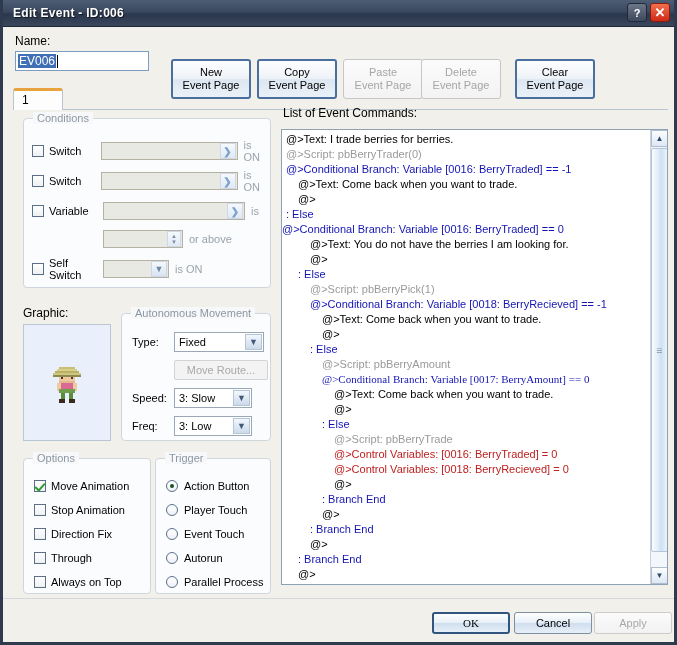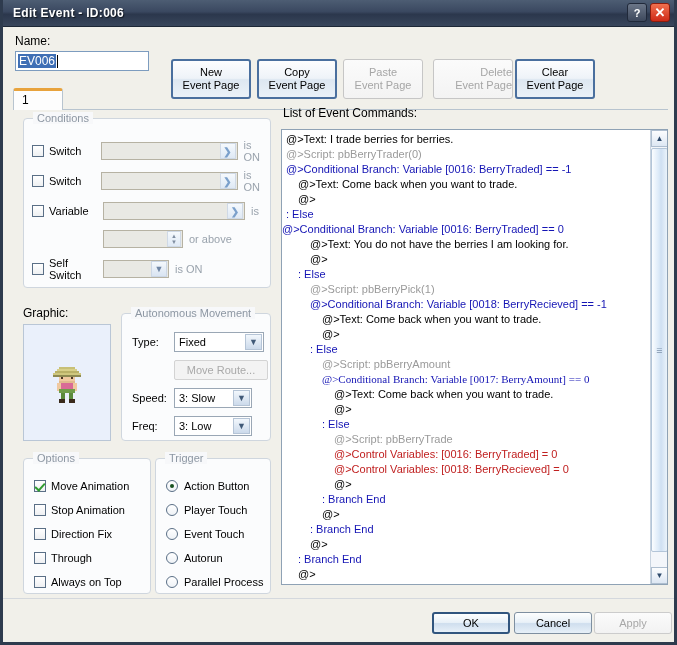--- a/index.html
+++ b/index.html
@@ -181,21 +181,21 @@
   }
   .sb-grip{color:#7e93ab;font-size:7px;line-height:3px;letter-spacing:0;}
   
   .sep{position:absolute;left:0;top:598px;width:671px;height:1px;background:#d4d8dd;}
   .bbtn{
     position:absolute;top:612px;width:78px;height:22px;box-sizing:border-box;
     border:1px solid #7e8fa0;border-radius:3px;font-size:11px;
     background:linear-gradient(to bottom,#fdfefe 0%,#e9f1f8 47%,#cfdeee 53%,#e7f0f8 100%);
     display:flex;align-items:center;justify-content:center;
   }
-  .bbtn.primary{border:2px solid #31557e;}
+  .bbtn.primary{border:2px solid #31557e;font-family:Liberation Serif, serif;}
   .bbtn.disabled{color:#a8a8a8;border-color:#cccccc;background:linear-gradient(to bottom,#fbfbfb,#f2f2f2);}
   
   .sprite{width:32px;height:44px;position:relative;image-rendering:pixelated;}
 </style>
 </head>
 <body>
 
 <div class="window">
 
   <div class="titlebar">
@@ -220,21 +220,21 @@
           <span>Event Page</span>
         </div>
         <div class="pagebtn primary" style="left: 254px;">
           <span>Copy</span>
           <span>Event Page</span>
         </div>
         <div class="pagebtn disabled" style="left: 340px;">
           <span>Paste</span>
           <span>Event Page</span>
         </div>
-        <div class="pagebtn disabled" style="left: 430px; align-items: flex-end;">
+        <div class="pagebtn disabled" style="left: 418px;">
           <span>Delete</span>
           <span>Event Page</span>
         </div>
         <div class="pagebtn primary" style="left: 512px;">
           <span>Clear</span>
           <span>Event Page</span>
         </div>
       </div>
   </div>
 

